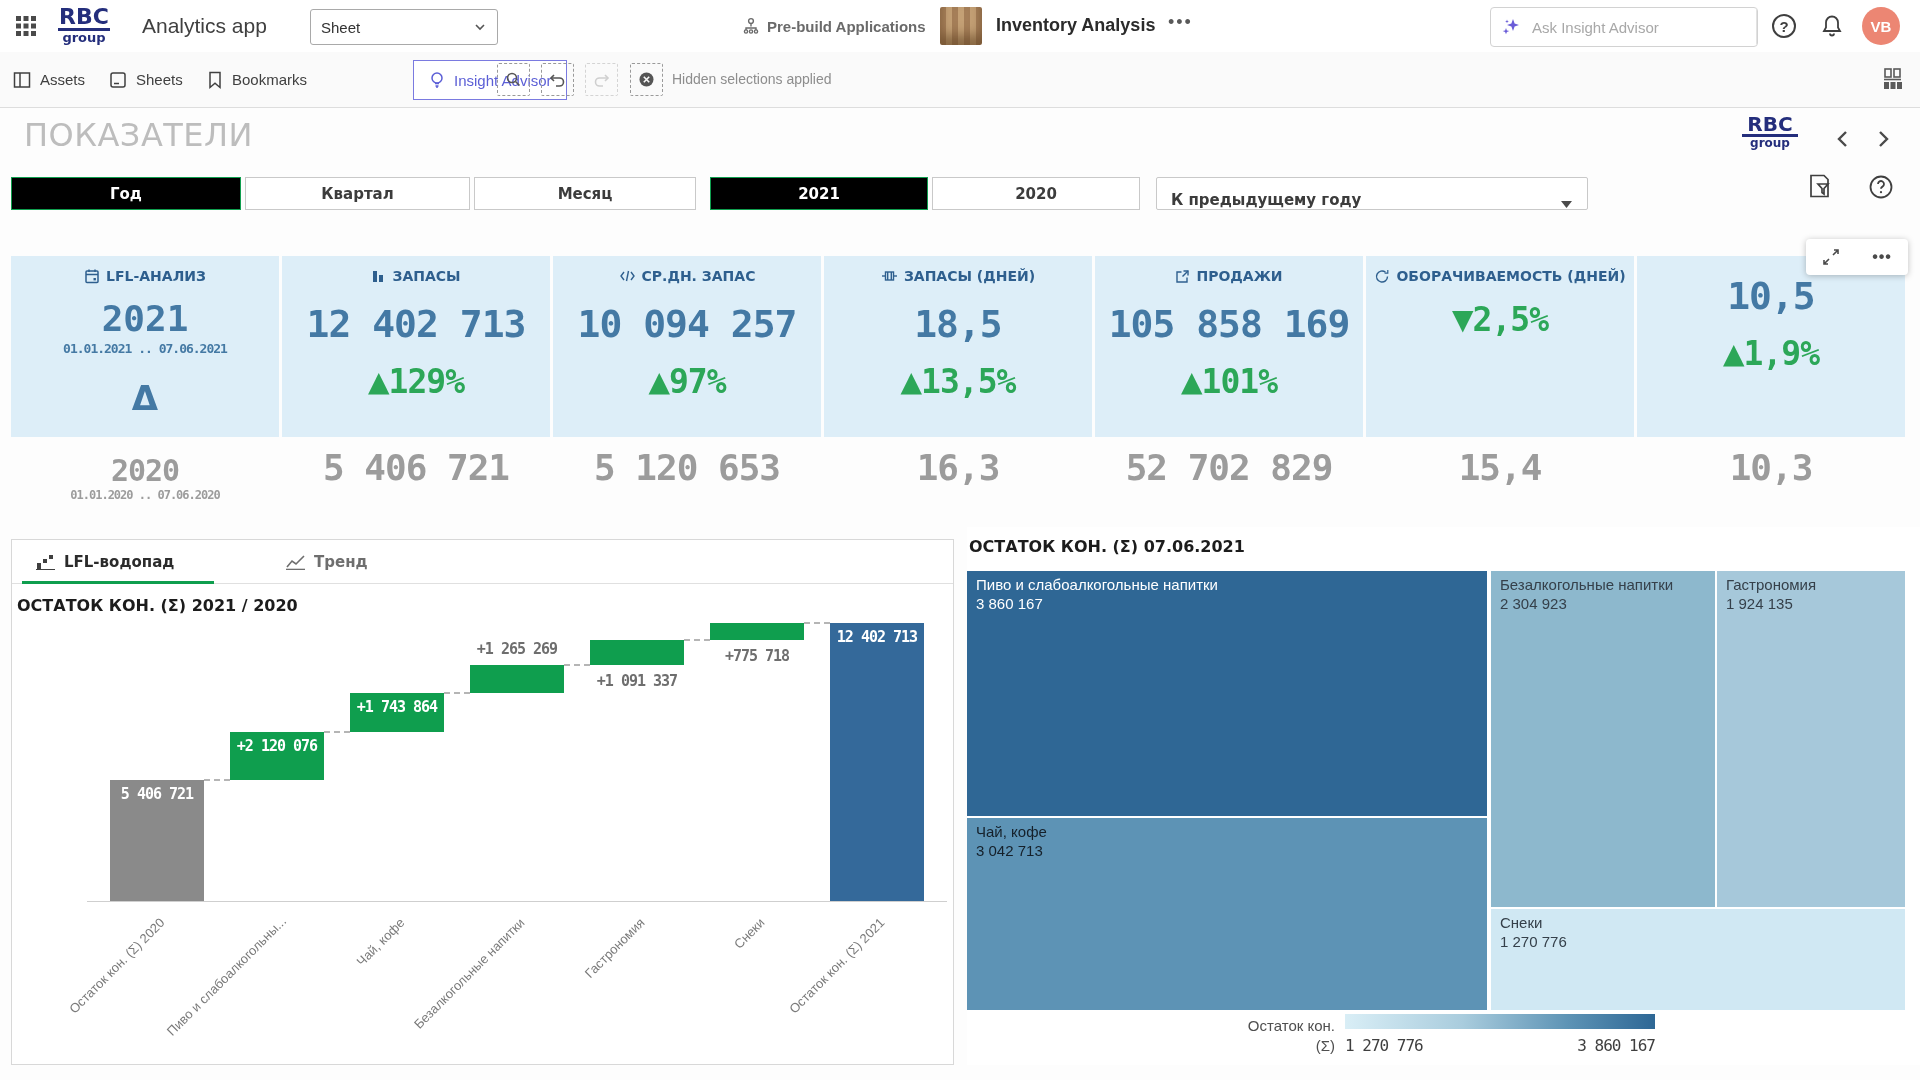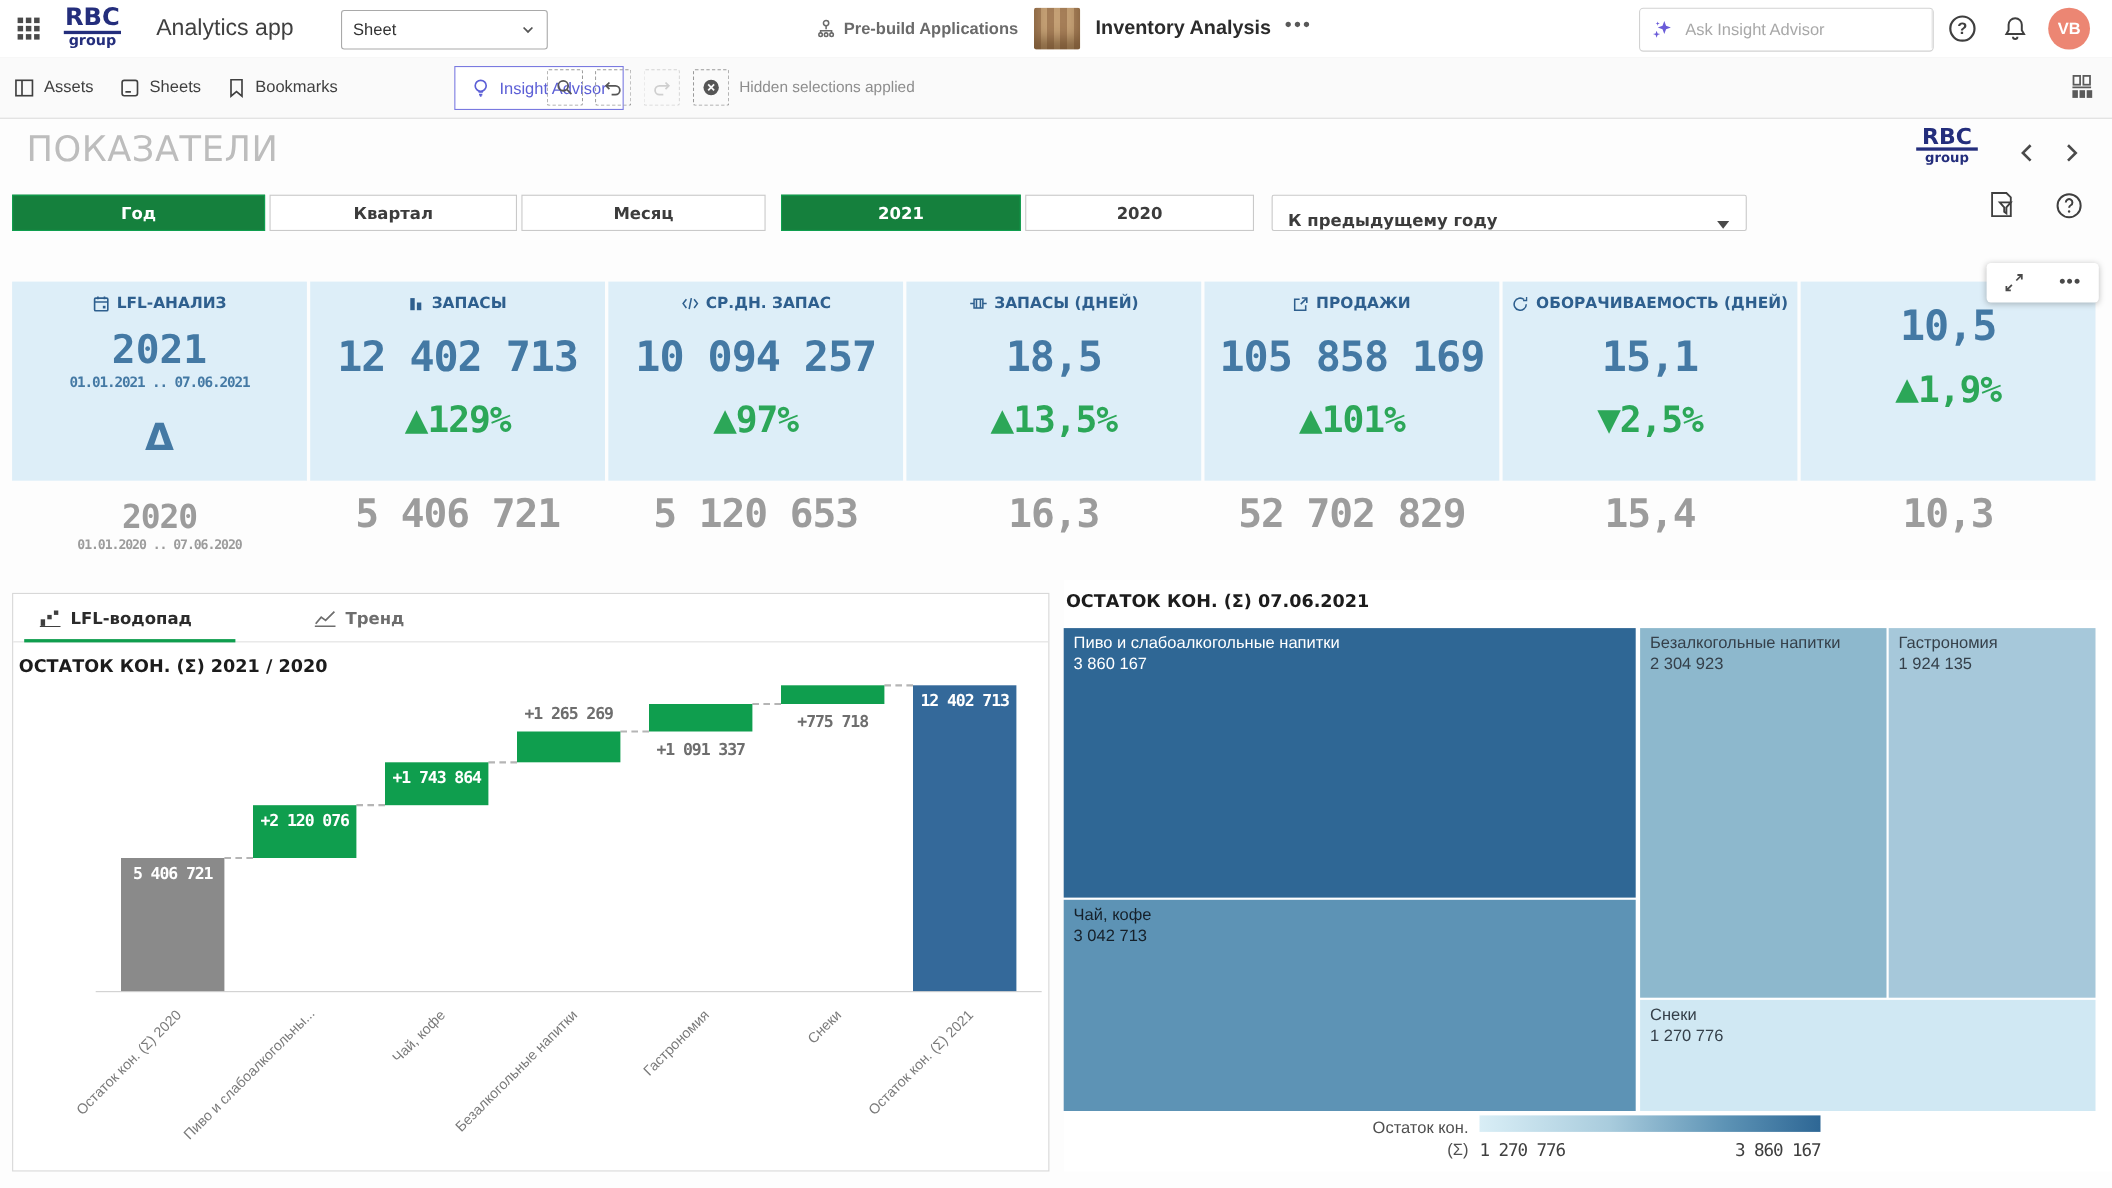--- a/index.html
+++ b/index.html
@@ -44,21 +44,21 @@
   .sheet-title{position:absolute;left:24px;top:116px;font-size:32px;color:#bdbdbd;letter-spacing:.5px;font-family:"DejaVu Sans",sans-serif;}
   .logo-right{position:absolute;left:1742px;top:114px;width:56px;text-align:center;color:#242e7c;line-height:1;}
   .logo-right .l1{font-size:20px;font-weight:bold;border-bottom:3px solid #242e7c;font-family:"DejaVu Sans",sans-serif;}
   .logo-right .l2{font-size:12px;font-weight:bold;font-family:"DejaVu Sans",sans-serif;}
   .nav-chev{position:absolute;top:128px;width:22px;height:22px;cursor:pointer;}
   .icon-right{position:absolute;cursor:pointer;}
   
   .fgroup{position:absolute;top:177px;display:flex;}
   .fbtn{height:33px;background:#fff;border:1px solid #c9c9c9;display:flex;align-items:center;justify-content:center;
         font-size:15px;font-weight:bold;color:#3c3c3c;cursor:pointer;font-family:"DejaVu Sans",sans-serif;box-sizing:border-box;}
-  .fbtn.active{background:#15803d;border-color:#0f9e4e;color:#fff;}
+  .fbtn.active{background:#000000;border-color:#0f9e4e;color:#fff;}
   .fdrop{position:absolute;left:1156px;top:177px;width:432px;height:33px;background:#fff;border:1px solid #c9c9c9;border-radius:2px;
         display:flex;align-items:flex-end;justify-content:space-between;padding:0 14px;font-size:15px;font-weight:bold;color:#3c3c3c;
         cursor:pointer;box-sizing:border-box;font-family:"DejaVu Sans",sans-serif;}
   
   .kpi-row{position:absolute;left:11px;top:256px;width:1894px;display:flex;gap:3px;}
   .kpi-col{flex:1;display:flex;flex-direction:column;}
   .kpi-card{height:181px;background:#ddeef8;text-align:center;position:relative;cursor:pointer;}
   .kpi-title{padding-top:12px;font-size:14px;font-weight:bold;color:#2e5f8e;display:flex;align-items:center;justify-content:center;gap:6px;
         font-family:"DejaVu Sans",sans-serif;line-height:1.15;}
   .kpi-title .t2{display:block;}
@@ -376,21 +376,20 @@
         <div class="kpi-card">
           <div class="kpi-title">
             <span>
               <svg width="16" height="15" viewBox="0 0 16 15" fill="none" stroke="#2e5f8e" stroke-width="1.4">
                 <path d="M13.5 7.5a5.5 5.5 0 1 1-2-4.2"></path>
                 <path d="M13.8 1v3.2h-3.2" stroke-width="1.2"></path>
               </svg>
             </span>
             <span>ОБОРАЧИВАЕМОСТЬ (ДНЕЙ)</span>
           </div>
-          <div class="kpi-value">15,1</div>
           <div class="kpi-delta"><span class="tri">▼</span>2,5%</div>
         </div>
         <div class="kpi-prev">15,4</div>
       </div>
       <div class="kpi-col">
         <div class="kpi-card">
           <div class="kpi-value">10,5</div>
           <div class="kpi-delta"><span class="tri">▲</span>1,9%</div>
         </div>
         <div class="kpi-prev">10,3</div>

